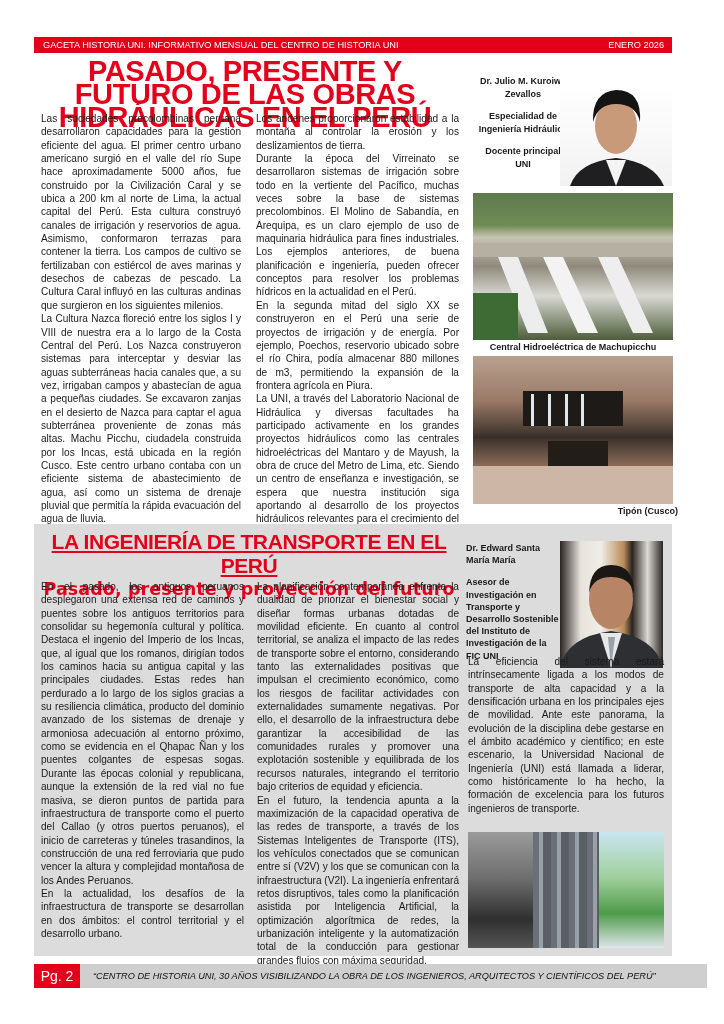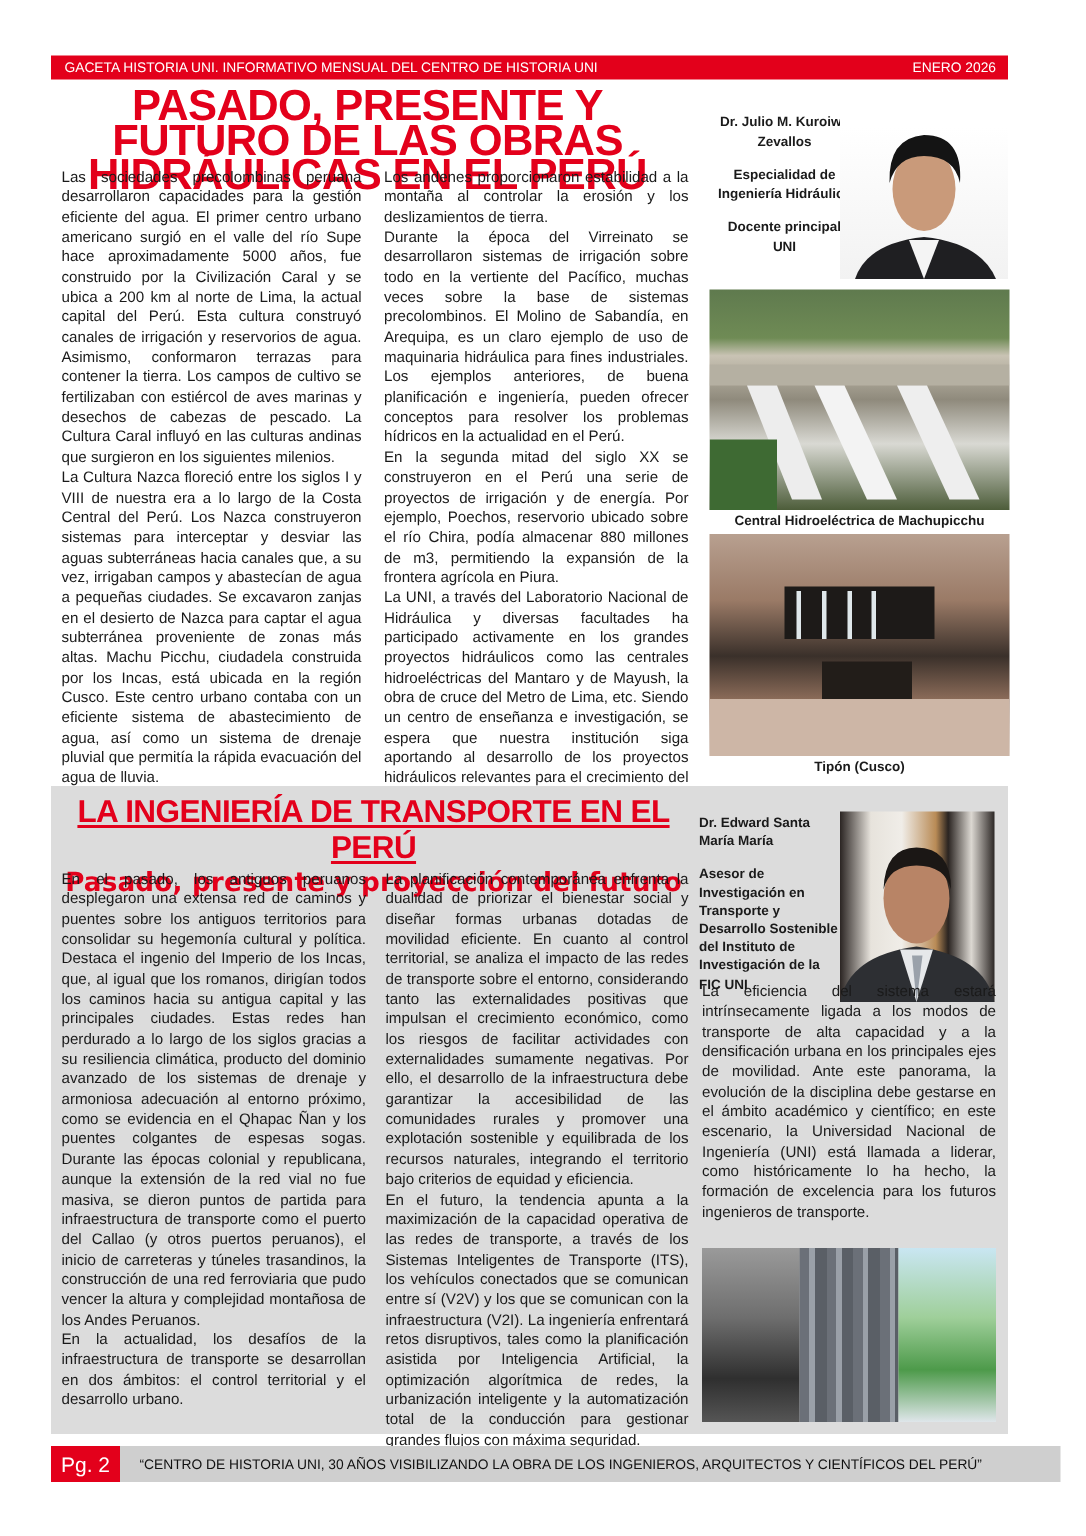--- a/index.html
+++ b/index.html
@@ -19,21 +19,21 @@
              font-size:9px; font-weight:bold; line-height:12.5px; }
   .author1 .gap { height:10px; }
   .photo1 { position:absolute; left:560px; top:74px; width:112px; height:112px;
             background:linear-gradient(180deg,#fff 0%,#fff 10%,#f2f2f2 100%); overflow:hidden; }
   .img-dam { position:absolute; left:473px; top:193px; width:200px; height:147px; overflow:hidden;
              background:linear-gradient(180deg,#5f7a4e 0%,#6f8b55 22%,#c9c3b4 30%,#8f8a7c 50%,#d9d9d3 70%,#4d5d3a 100%); }
   .cap { position:absolute; width:210px; text-align:center; font-size:9px; font-weight:bold; }
   .cap1 { left:468px; top:342px; }
   .img-tipon { position:absolute; left:473px; top:356px; width:200px; height:148px; overflow:hidden;
                background:linear-gradient(180deg,#b8a090 0%,#9a7a66 30%,#3a302a 55%,#8d6d5a 75%,#c7b0a0 100%); }
-  .cap2 { left:468px; top:506px; }
+  .cap2 { left:468px; top:506px;text-align:right; }
 
   .greybox { position:absolute; left:34px; top:524px; width:638px; height:432px; background:#dcdcdc; }
   .title2 { position:absolute; left:34px; top:530px; width:430px; text-align:center; color:#e3001b;
             font-weight:bold; }
   .title2 .t { font-size:21px; line-height:24px; letter-spacing:-0.4px;text-decoration:underline; }
   .title2 .s { font-size:17.5px; line-height:22px; font-family:"DejaVu Sans", sans-serif; letter-spacing:0.1px; }
   .col3 { left:41px; top:580px; width:203px; }
   .col4 { left:257px; top:580px; width:202px; }
   .author2 { position:absolute; left:466px; top:542px; width:96px; text-align:left;
              font-size:9px; font-weight:bold; line-height:12.2px; }
@@ -42,21 +42,21 @@
             background:linear-gradient(90deg,#2b2523 0%,#e7e3dc 20%,#f0ede8 40%,#b98b56 62%,#2a2421 70%,#dcd8d2 85%,#2c2725 100%); }
   .col5 { left:468px; top:655px; width:196px; }
   .collage { position:absolute; left:468px; top:832px; width:196px; height:116px; display:flex; overflow:hidden; }
   .collage div { flex:1; height:100%; }
   .c1 { background:linear-gradient(180deg,#9a9a9a 0%,#6e6e6e 40%,#2f2f2f 75%,#555 100%); }
   .c2 { background:repeating-linear-gradient(90deg,#6b7078 0 6px,#9aa0a8 6px 10px,#5a5f66 10px 18px); }
   .c3 { background:linear-gradient(180deg,#c9e6f2 0%,#9fcf9a 40%,#4d9a4a 70%,#dfe6ea 100%); }
 
   .footer { position:absolute; left:34px; top:964px; width:673px; height:24px; background:#cfcfcf; display:flex; align-items:center; }
   .pg { width:46px; height:24px; background:#e3001b; color:#fff; font-size:14px; line-height:24px; text-align:center; }
-  .quote { font-size:9.2px; padding-left:13px; color:#111; white-space:nowrap; }
+  .quote { font-size:9.2px; padding-left:13px; color:#111; white-space:nowrap;font-style:italic; }
   svg { display:block; }
 </style>
 </head>
 <body>
 
 <div class="topbar">
   <span>GACETA HISTORIA UNI. INFORMATIVO MENSUAL DEL CENTRO DE HISTORIA UNI</span>
   <span>ENERO 2026</span>
 </div>
 

